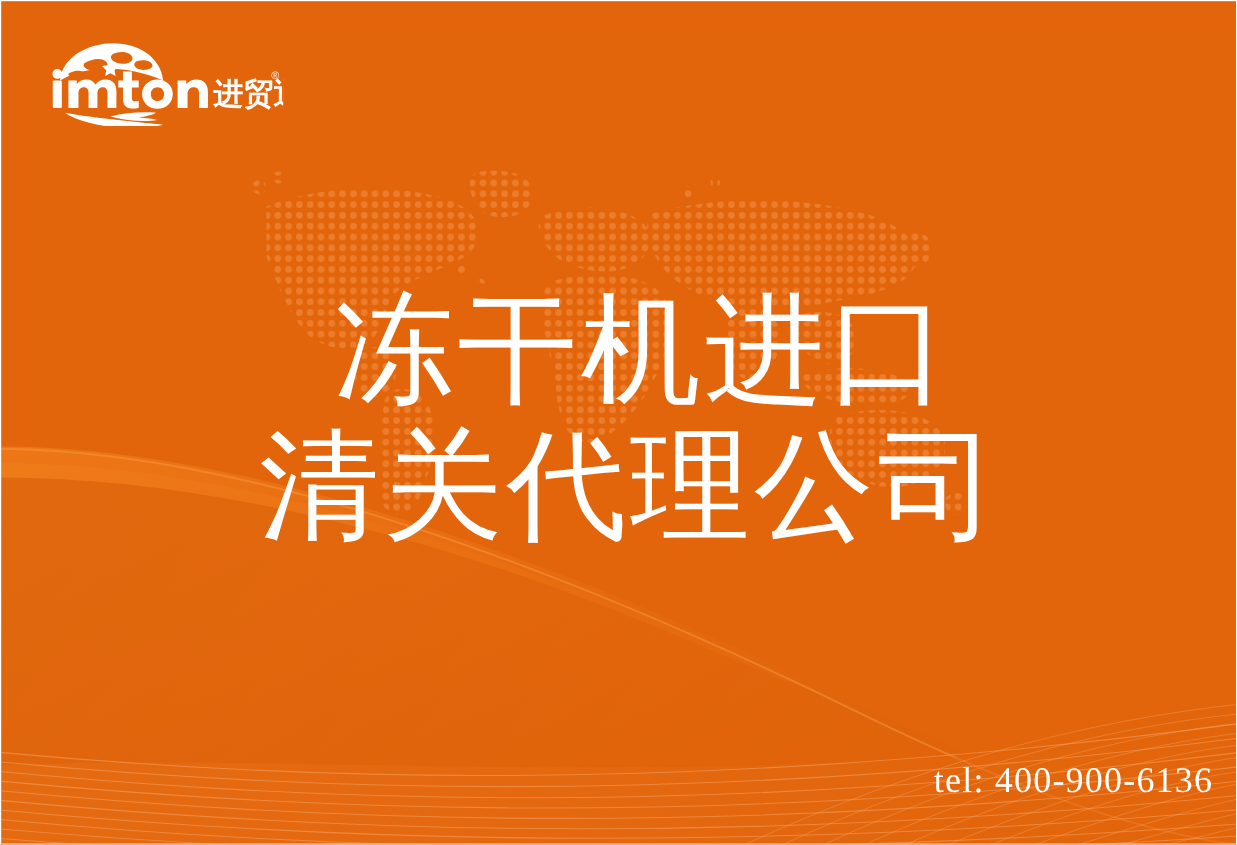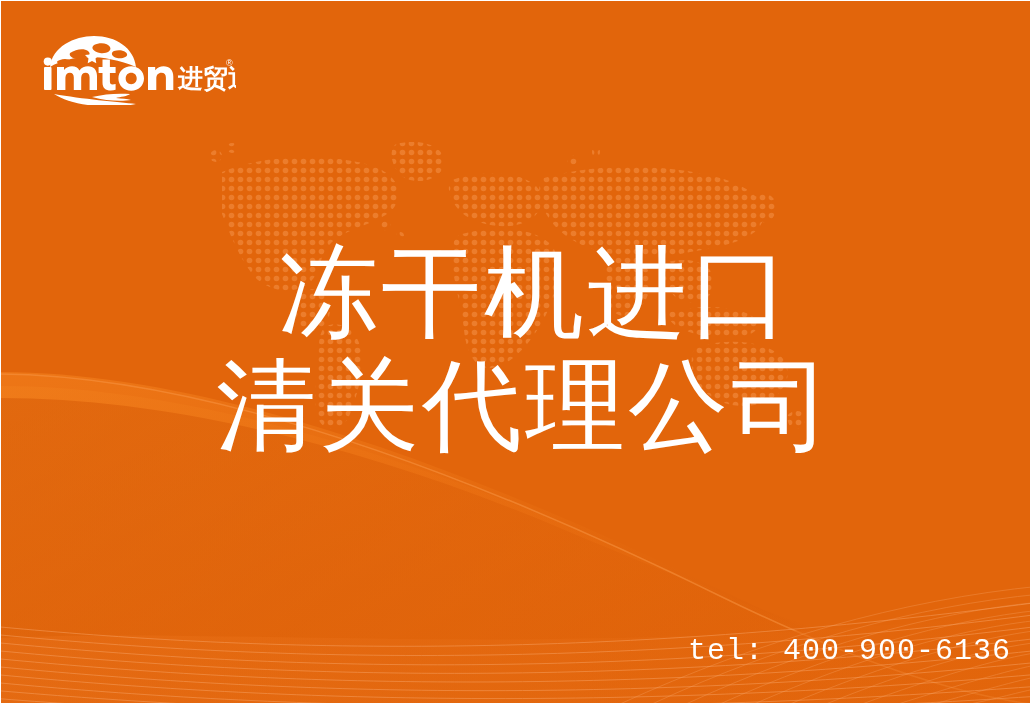--- a/index.html
+++ b/index.html
@@ -72,21 +72,21 @@
   }
   #hl-line-1 { padding-left: 40px; }
   #hl-line-2 { padding-left: 19px; }
 
   
   #tel {
     position: absolute;
     right: 20px;
     bottom: 36px;
     color: #ffffff;
-    font-family: Liberation Mono, monospace;
+    font-family: Liberation Serif, serif;
     font-size: 30px;
     font-weight: 400;
     letter-spacing: 1px;
     white-space: nowrap;
   }
 
   .edge-frame {
     position: absolute;
     left: 0; top: 0;
     width: 1031px; height: 704px;

